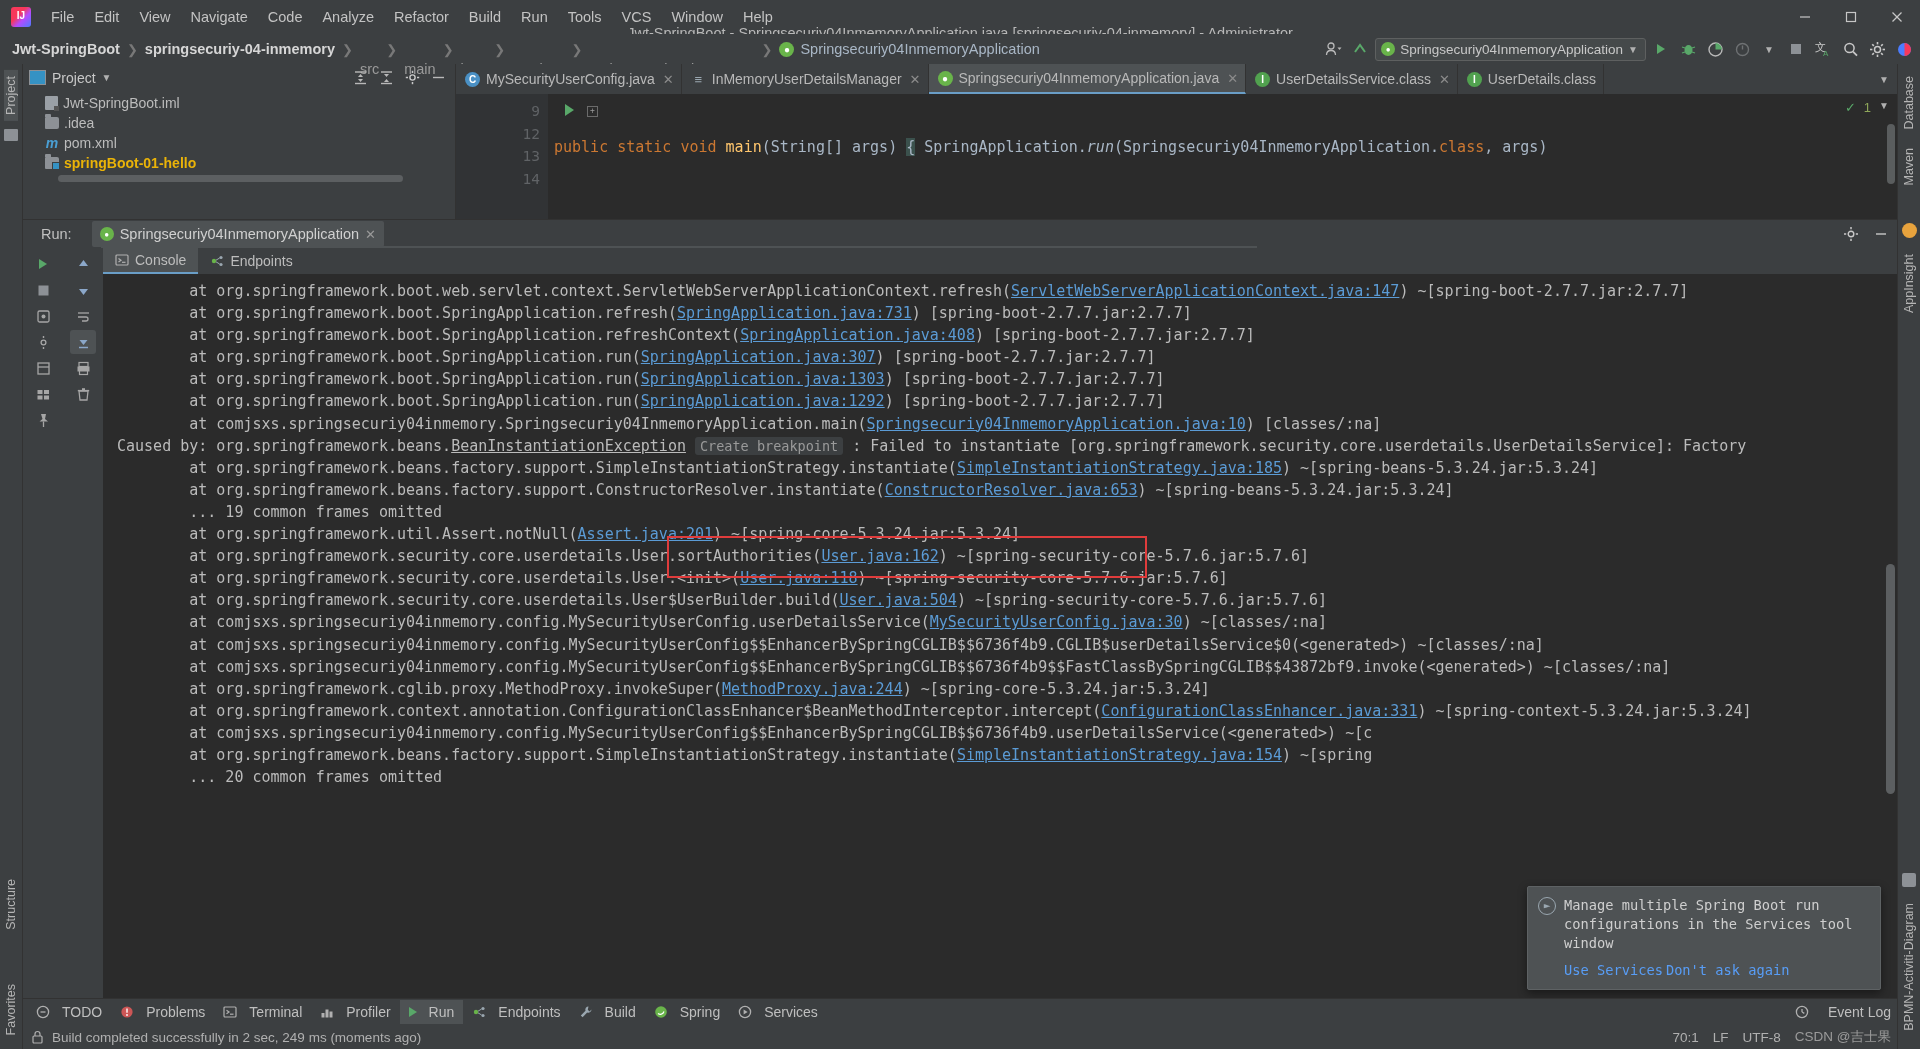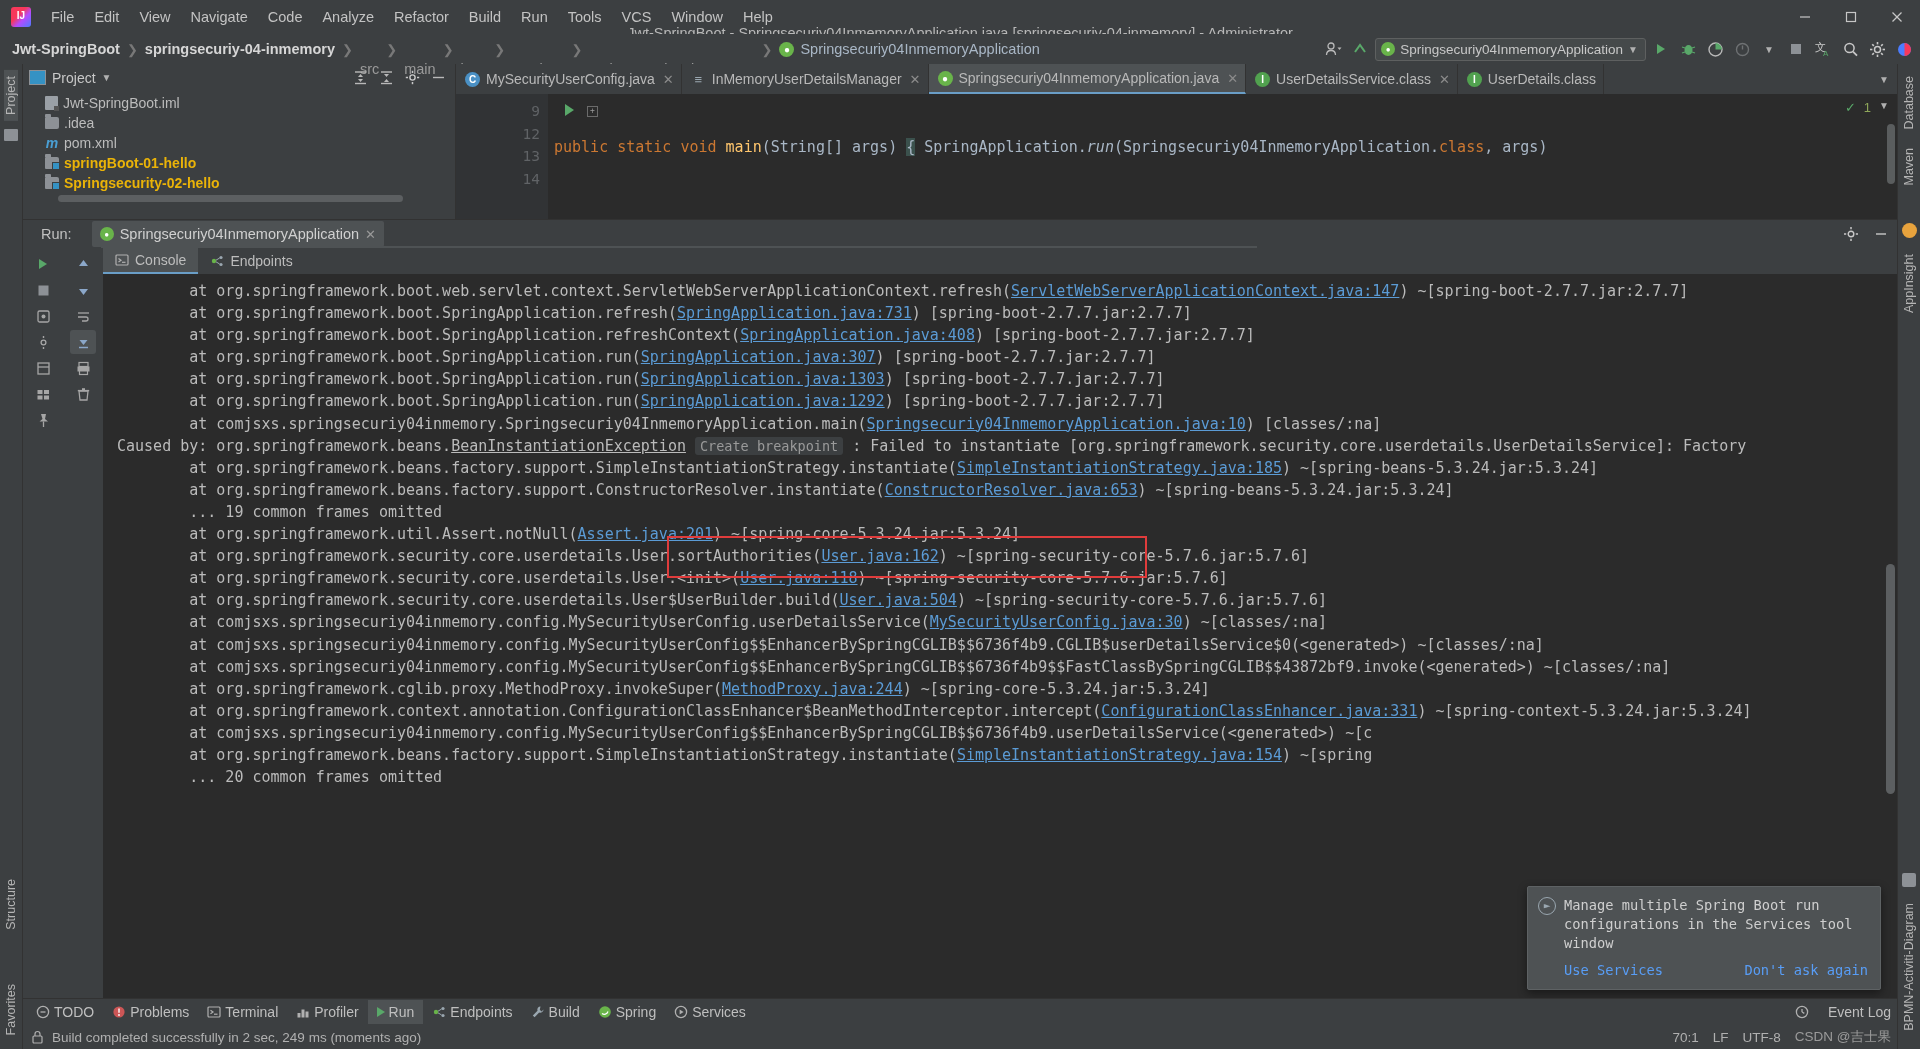--- a/index.html
+++ b/index.html
@@ -105,26 +105,26 @@
   .exc{color:#bbbbbb;text-decoration:underline;}
   .redbox{position:absolute;border:2px solid #e03c3c;pointer-events:none;}
   .cscroll{position:absolute;right:2px;width:9px;background:#5c5f61;border-radius:5px;}
 
   
   .balloon{position:absolute;background:#4e5254;border:1px solid #5e6264;border-radius:2px;
            box-shadow:0 3px 10px rgba(0,0,0,.45);padding:9px 12px 8px 10px;display:flex;gap:8px;}
   .balloon .bi{width:16px;height:16px;border-radius:50%;border:1.5px solid #9aa7b0;color:#9aa7b0;font-size:11px;
                display:flex;align-items:center;justify-content:center;flex:none;margin-top:1px;}
   .balloon .btxt{font-size:13.7px;color:#cfcfcf;line-height:19px;max-width:320px;}
-  .balloon .blinks{margin-top:6px;display:flex;gap:18px;justify-content:space-between;}
+  .balloon .blinks{margin-top:6px;display:flex;gap:3px;}
   .balloon .blink{color:#589df6;font-size:13.7px;}
 
   
   .btoolbar{height:26px;background:#3c3f41;display:flex;align-items:center;flex:none;border-top:1px solid #323232;padding-left:4px;position:relative;}
-  .bt{display:flex;align-items:center;gap:4px;padding:0 9px;height:24px;font-size:14px;color:#bfbfbf;}
+  .bt{display:flex;align-items:center;gap:12px;padding:0 9px;height:24px;font-size:14px;color:#bfbfbf;}
   .bt.active{background:#4e5254;}
   .bt-right{position:absolute;right:6px;display:flex;align-items:center;gap:19px;font-size:14px;color:#bfbfbf;}
   .statusbar{height:24px;background:#3c3f41;display:flex;align-items:center;flex:none;padding-left:8px;font-size:13.5px;color:#b0b0b0;position:relative;}
   .sb-right{position:absolute;right:6px;display:flex;align-items:center;gap:14px;font-size:13.5px;color:#b0b0b0;}
   .tri{width:0;height:0;border-left:8px solid #59a869;border-top:5.5px solid transparent;border-bottom:5.5px solid transparent;}
   .chev{font-size:10px;color:#b0b0b0;}
   svg{display:block;}
 </style>
 </head>
 <body>
@@ -338,24 +338,20 @@
               <span class="ficon"></span>
               <span>.idea</span>
             </div>
             <div class="tnode">
               <span class="mico">m</span>
               <span>pom.xml</span>
             </div>
             <div class="tnode b">
               <span class="ficon mod"></span>
               <span>springBoot-01-hello</span>
-            </div>
-            <div class="tnode b">
-              <span class="ficon mod"></span>
-              <span>Springsecurity-02-hello</span>
             </div>
             <div style="margin:2px 0 0 35px;height:7px;width:345px;background:#5c5f61;border-radius:4px;"></div>
           </div>
         </div>
 
         <div class="editor">
           <div class="tabbar">
             <div class="etab">
               <span class="tabicon ic-c">C</span>
               <span>MySecurityUserConfig.java</span>

